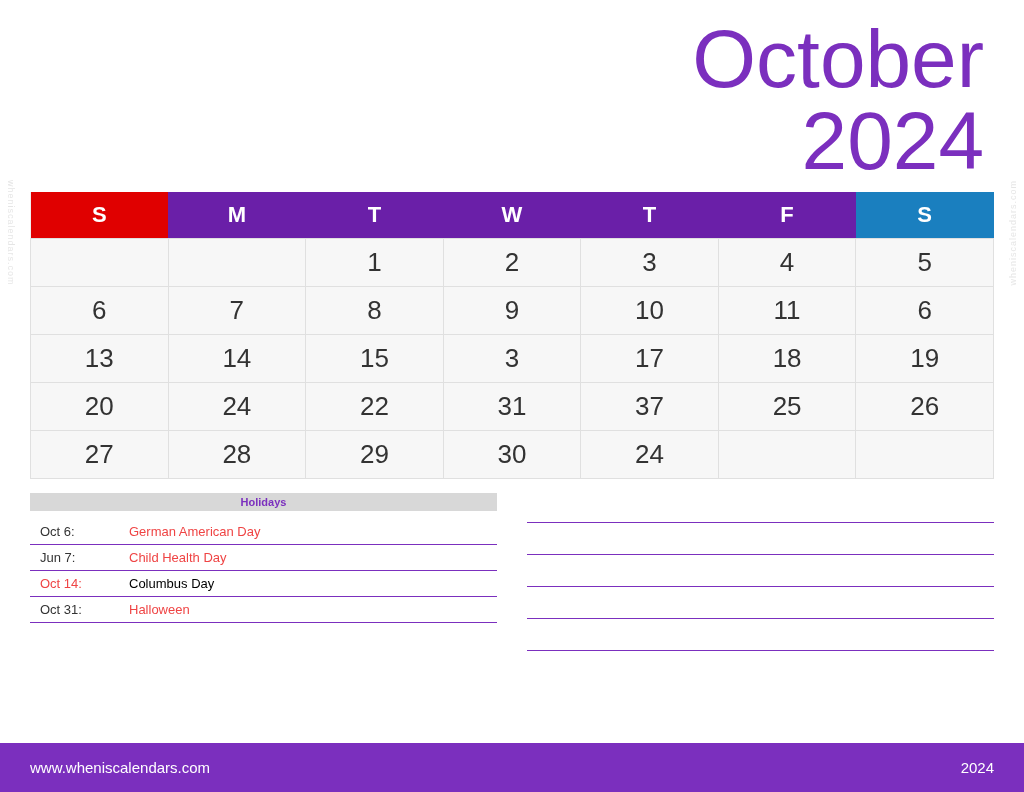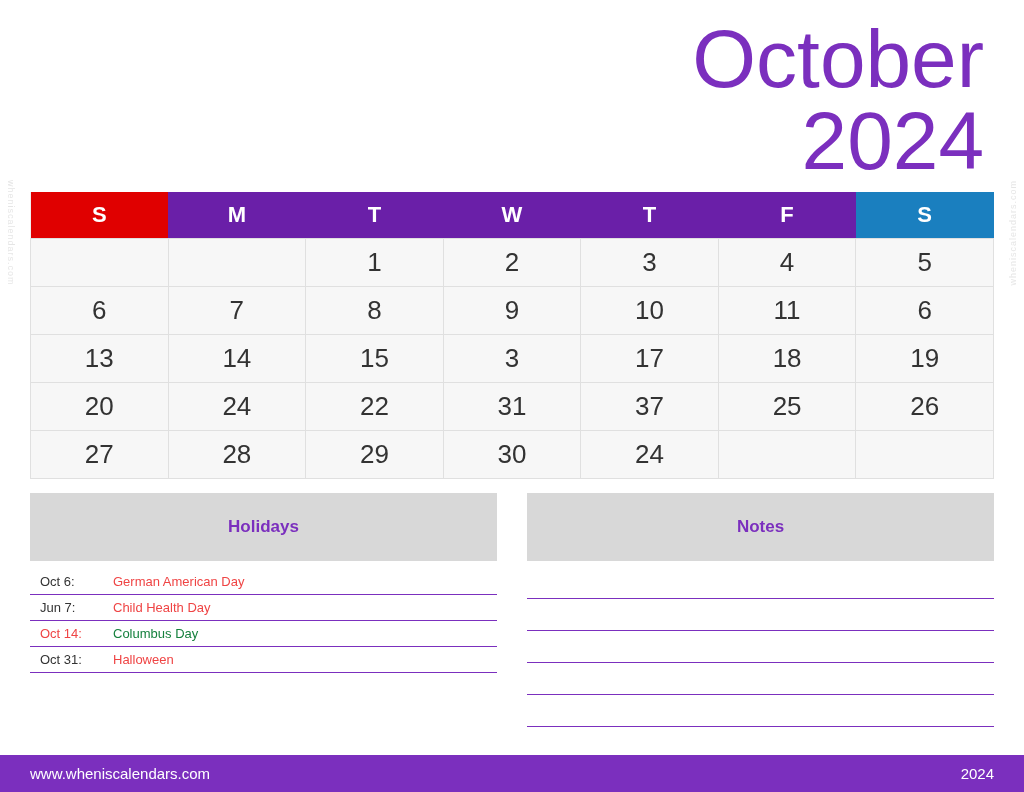--- a/index.html
+++ b/index.html
@@ -107,59 +107,59 @@
       flex: 1;
     }
 
     .holidays-section, .notes-section {
       flex: 1;
     }
 
     .section-header {
       background: #d8d8d8;
       text-align: center;
-      padding: 24px 0;
-      font-size: 17px;
+      padding: 3px 0;
+      font-size: 11px;
       color: #7B2FBE;
       font-weight: 600;
       margin-bottom: 8px;
     }
 
     .holiday-item {
       display: flex;
       border-bottom: 1px solid #7B2FBE;
       padding: 5px 10px;
       font-size: 13px;
       align-items: center;
-      gap: 18px;
+      gap: 34px;
     }
     .holiday-date {
       min-width: 55px;
       color: #333;
       font-weight: 400;
     }
     .holiday-date.red { color: #ef4444; }
     .holiday-name {
       color: #ef4444;
     }
-    .holiday-name.red { color: #15803d; }
+    .holiday-name.red { color: #000000; }
 
     .note-line {
       border-bottom: 1px solid #7B2FBE;
       height: 30px;
       margin-bottom: 2px;
     }
 
     
     .footer {
       background: #7B2FBE;
       display: flex;
       justify-content: space-between;
       align-items: center;
-      padding: 10px 30px;
+      padding: 16px 30px;
       margin-top: auto;
     }
     .footer-url {
       color: #fff;
       font-size: 15px;
     }
     .footer-year {
       color: #fff;
       font-size: 15px;
     }
@@ -258,21 +258,20 @@
             <span class="holiday-name red">Columbus Day</span>
           </div>
           <div class="holiday-item">
             <span class="holiday-date">Oct 31:</span>
             <span class="holiday-name">Halloween</span>
           </div>
         </div>
     </div>
 
     <div class="notes-section">
-      <div class="section-header">Notes</div>
       <div id="notes-lines">
           <div class="note-line"></div>
           <div class="note-line"></div>
           <div class="note-line"></div>
           <div class="note-line"></div>
           <div class="note-line"></div>
         </div>
     </div>
 
   </div>

